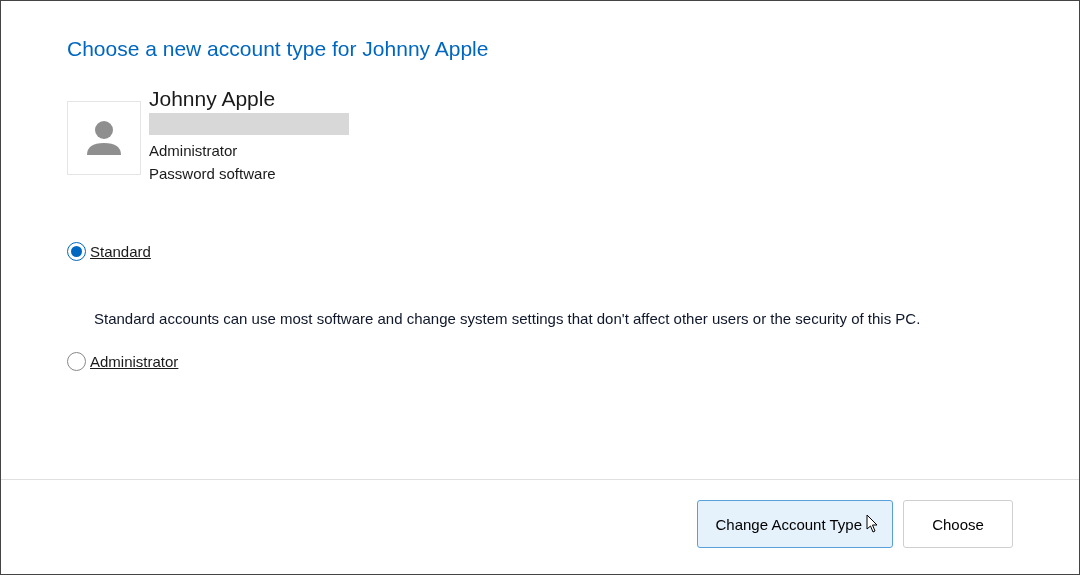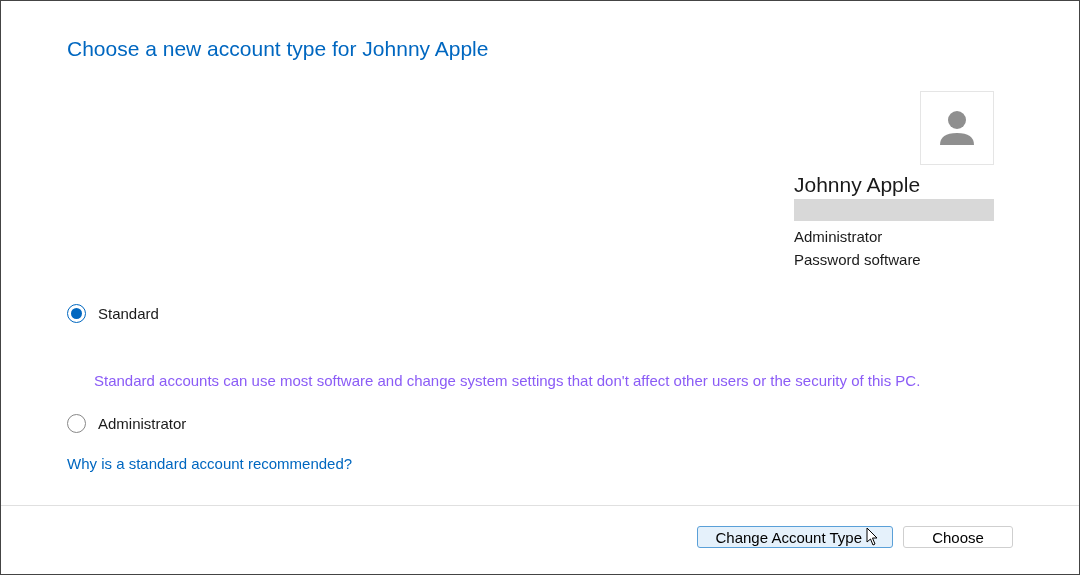--- a/index.html
+++ b/index.html
@@ -7,34 +7,33 @@
       font-family: "Segoe UI", -apple-system, sans-serif;
       font-size: 15px;
       color: #1a1a1a;
       background: #fff;
       width: 1080px;
       height: 575px;
       border: 1px solid #444;
       position: relative;
     }
     .content {
-      padding: 36px 85px 0 66px;
+      padding: 36px 46px 0 66px;
     }
     .heading {
       color: #0067c0;
       font-size: 21px;
       font-weight: 400;
       margin-bottom: 26px;
     }
     .user-block {
       display: flex;
-      align-items: flex-end;
+      align-items: center;
       gap: 8px;
-      margin-bottom: 32px;
-      flex-direction: column;
+      margin-bottom: 56px;
     }
     .avatar-box {
       width: 74px;
       height: 74px;
       border: 1px solid #e5e5e5;
       display: flex;
       align-items: center;
       justify-content: center;
       margin-top: 4px;
     }
@@ -58,22 +57,23 @@
     }
     .options {
       margin-bottom: 22px;
     }
     .option {
       margin-bottom: 22px;
     }
     .option-head {
       display: flex;
       align-items: center;
-      gap: 12px;
+      gap: 4px;
       margin-bottom: 4px;
+      text-decoration: underline;
     }
     .radio {
       width: 19px;
       height: 19px;
       border-radius: 50%;
       border: 1px solid #888;
       position: relative;
       flex-shrink: 0;
     }
     .radio.selected {
@@ -86,42 +86,42 @@
       width: 11px; height: 11px;
       background: #0067c0;
       border-radius: 50%;
     }
     .option-label {
       font-size: 15px;
     }
     .option-desc {
       margin-left: 27px;
       line-height: 1.55;
-      color: #8b5cf6;
+      color: #0f172a;
       max-width: 890px;
       margin-top: 46px;
     }
     .help-link {
       color: #0067c0;
       font-size: 15px;
       cursor: pointer;
     }
     .footer {
       position: absolute;
       left: 0; right: 0;
       bottom: 26px;
       border-top: 1px solid #e0e0e0;
       padding: 20px 66px 0 0;
       display: flex;
       justify-content: flex-end;
       gap: 10px;
     }
     .btn {
       min-width: 110px;
-      height: 22px;
+      height: 48px;
       padding: 0 18px;
       border: 1px solid #cfcfcf;
       background: #fff;
       font-family: inherit;
       font-size: 15px;
       cursor: pointer;
       border-radius: 3px;
     }
     .btn.primary {
       background: #e5f1fb;
@@ -168,21 +168,20 @@
     </div>
 
     <div class="option">
       <div class="option-head">
         <span class="radio"></span>
         <span class="option-label">Administrator</span>
       </div>
     </div>
   </div>
 
-  <a class="help-link">Why is a standard account recommended?</a>
 </div>
 
 <div class="footer">
   <button class="btn primary">
     <span>Change Account Type</span>
     <svg class="cursor" width="16" height="20" viewBox="0 0 16 20">
       <path d="M 1 1 L 1 15 L 4.5 12 L 7 18 L 9 17 L 6.5 11 L 11 11 Z" fill="#fff" stroke="#000" stroke-width="1"></path>
     </svg>
   </button>
   <button class="btn">Choose</button>

